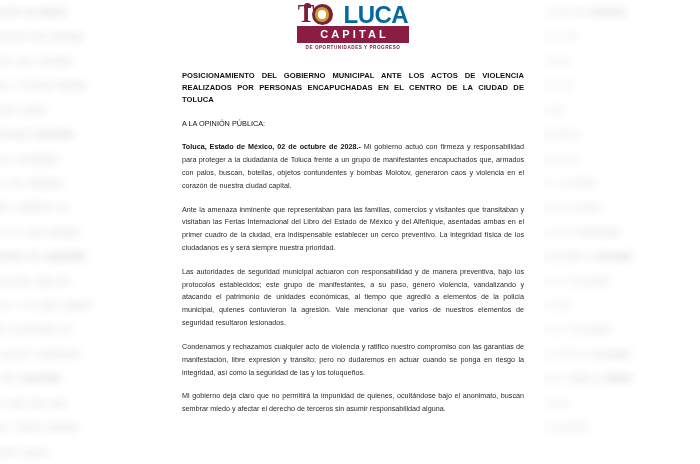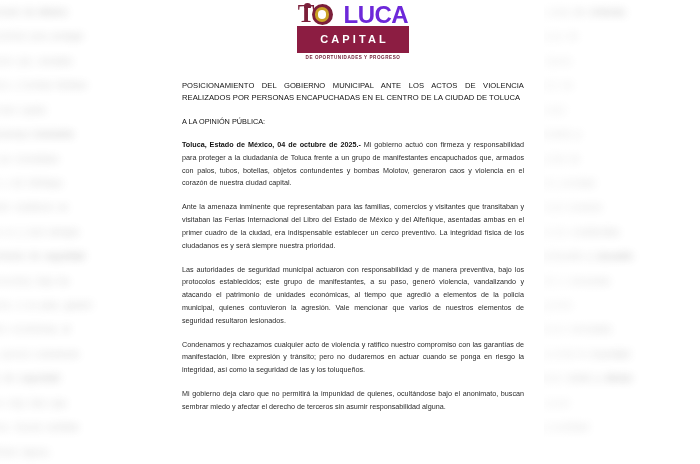--- a/index.html
+++ b/index.html
@@ -144,29 +144,29 @@
     position: absolute;
     inset: 8.4px;
     border-radius: 50%;
     background: #7b1f3a;
   }
 
   .logo-luca {
     font-family: "Liberation Sans", "DejaVu Sans", sans-serif;
     font-size: 24px;
     font-weight: bold;
-    color: #6d28d9;
+    color: #0369a1;
     line-height: 21px;
     letter-spacing: -0.5px;
     margin-left: 11px;
   }
 
   .logo-bar {
     margin-top: 1px;
-    height: 27px;
+    height: 17px;
     background: #8c1d42;
     display: flex;
     align-items: center;
     justify-content: center;
   }
   .logo-bar span {
     font-size: 11px;
     font-weight: bold;
     color: #ffffff;
     letter-spacing: 3.1px;
@@ -181,21 +181,21 @@
     color: #6e1b33;
     letter-spacing: 0.55px;
     margin-top: 1.5px;
     line-height: 6px;
   }
 
   
   .doc-title {
     margin-top: 19px;
     font-size: 7.6px;
-    font-weight: normal;
+    font-weight: bold;
     line-height: 1.62;
     text-align: justify;
     text-align-last: left;
     letter-spacing: 0.05px;
     color: #111111;
   }
 
   .addressee {
     margin-top: 13px;
     font-size: 7.3px;
@@ -282,21 +282,21 @@
       </div>
       <div class="logo-tagline">DE OPORTUNIDADES Y PROGRESO</div>
     </div>
   </div>
 
   <div class="doc-title">POSICIONAMIENTO DEL GOBIERNO MUNICIPAL ANTE LOS ACTOS DE VIOLENCIA REALIZADOS POR PERSONAS ENCAPUCHADAS EN EL CENTRO DE LA CIUDAD DE TOLUCA</div>
 
   <div class="addressee">A LA OPINIÓN PÚBLICA:</div>
 
   <p class="body-par">
-    <b>Toluca, Estado de México, 04 de octubre de 2025.-</b><span> Mi gobierno actuó con firmeza y responsabilidad para proteger a la ciudadanía de Toluca frente a un grupo de manifestantes encapuchados que, armados con palos, tubos, botellas, objetos contundentes y bombas Molotov, generaron caos y violencia en el corazón de nuestra ciudad capital.</span>
+    <b>Toluca, Estado de México, 02 de octubre de 2028.-</b><span> Mi gobierno actuó con firmeza y responsabilidad para proteger a la ciudadanía de Toluca frente a un grupo de manifestantes encapuchados que, armados con palos, buscan, botellas, objetos contundentes y bombas Molotov, generaron caos y violencia en el corazón de nuestra ciudad capital.</span>
   </p>
 
   <p class="body-par">Ante la amenaza inminente que representaban para las familias, comercios y visitantes que transitaban y visitaban las Ferias Internacional del Libro del Estado de México y del Alfeñique, asentadas ambas en el primer cuadro de la ciudad, era indispensable establecer un cerco preventivo. La integridad física de los ciudadanos es y será siempre nuestra prioridad.</p>
   <p class="body-par">Las autoridades de seguridad municipal actuaron con responsabilidad y de manera preventiva, bajo los protocolos establecidos; este grupo de manifestantes, a su paso, generó violencia, vandalizando y atacando el patrimonio de unidades económicas, al tiempo que agredió a elementos de la policía municipal, quienes contuvieron la agresión. Vale mencionar que varios de nuestros elementos de seguridad resultaron lesionados.</p>
   <p class="body-par">Condenamos y rechazamos cualquier acto de violencia y ratifico nuestro compromiso con las garantías de manifestación, libre expresión y tránsito; pero no dudaremos en actuar cuando se ponga en riesgo la integridad, así como la seguridad de las y los toluqueños.</p>
   <p class="body-par">Mi gobierno deja claro que no permitirá la impunidad de quienes, ocultándose bajo el anonimato, buscan sembrar miedo y afectar el derecho de terceros sin asumir responsabilidad alguna.</p>
 
 </div>
 
 </body></html>

